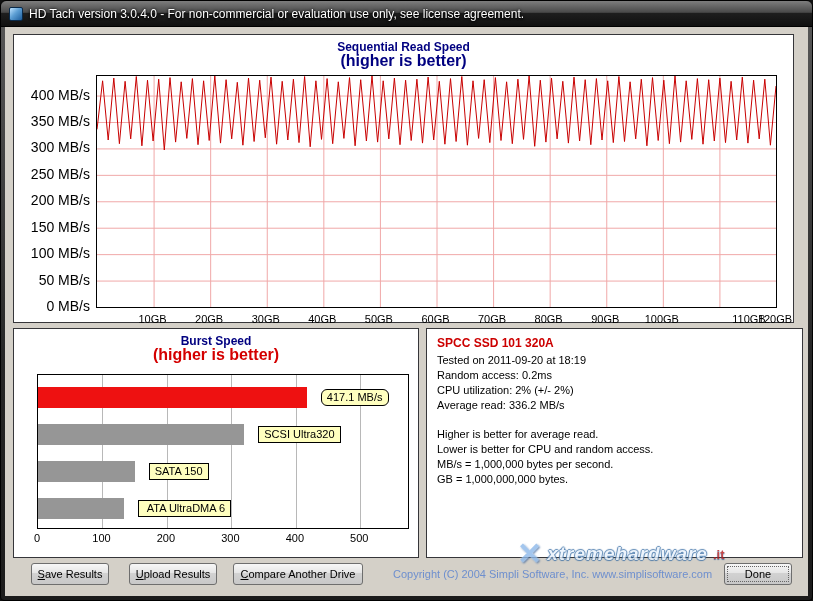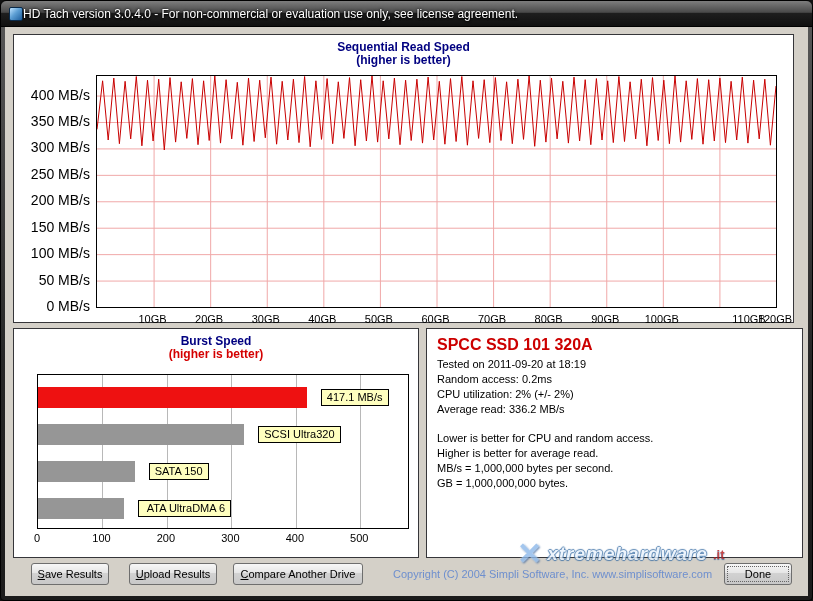--- a/index.html
+++ b/index.html
@@ -6,48 +6,48 @@
   *{box-sizing:border-box;}
   .window{
     position:relative;width:813px;height:601px;overflow:hidden;
     font-family:"Liberation Sans",sans-serif;
     background:linear-gradient(#5a5a5a,#262626 60%,#1b1b1b);
     border:1px solid #000;border-radius:6px 6px 4px 4px;
   }
   .titlebar{
     position:absolute;top:0;left:0;right:0;height:26px;
     background:linear-gradient(#7d7d7d 0%,#4a4a4a 45%,#1e1e1e 50%,#101010 100%);
-    display:flex;align-items:center;padding:0 8px;
+    display:flex;align-items:center;padding:0 8px;gap:6px;
     border-radius:6px 6px 0 0;border-bottom:1px solid #000;
   }
   .app-icon{width:14px;height:14px;border:1px solid #0a2a4a;border-radius:2px;
     background:linear-gradient(135deg,#bfe3ff 0%,#5d9fd4 45%,#1d5e9e 100%);flex:0 0 auto;}
   .title-text{color:#fff;font-size:12px;white-space:nowrap;text-shadow:0 1px 2px #000,0 0 3px #000;}
   .client{position:absolute;left:4px;right:4px;top:26px;bottom:4px;background:#d4d0c8;}
   .panel{position:absolute;background:#fff;border:1px solid #36363a;}
   .seq-panel{left:8px;top:7px;width:781px;height:289px;}
   .chart-title{color:#000080;font-weight:bold;font-size:12px;text-align:center;margin-top:6px;line-height:13px;}
-  .chart-subtitle{color:#000080;font-weight:bold;font-size:12px;text-align:center;line-height:13px;}
+  .chart-subtitle{color:#000080;font-weight:bold;font-size:16px;text-align:center;line-height:13px;}
   .chart-subtitle.red{color:#d40000;}
   .seq-ylabels{position:absolute;left:0;top:40px;width:76px;height:233px;}
   .seq-ylabel{position:absolute;right:0;transform:translateY(-50%);font-size:14px;color:#000;white-space:nowrap;}
   .seq-plot{position:absolute;left:82px;top:40px;width:681px;height:233px;border:1px solid #000;background:#fff;}
   .seq-plot svg{display:block;width:100%;height:100%;}
   .seq-xlabels{position:absolute;left:82px;top:278px;width:681px;height:14px;}
   .seq-xlabel{position:absolute;width:48px;text-align:center;font-size:11px;color:#000;}
   .burst-panel{left:8px;top:301px;width:406px;height:230px;}
   .burst-plot{position:absolute;left:23px;top:45px;width:372px;height:155px;border:1px solid #000;background:#fff;overflow:hidden;}
   .burst-vgrid{position:absolute;top:0;bottom:0;width:1px;background:#b8b8b8;}
   .burst-bar{position:absolute;left:0;height:21px;}
   .bar-label{position:absolute;height:17px;line-height:15px;background:#ffffbf;border:1px solid #000;
     font-size:11px;padding:0 5px;white-space:nowrap;color:#000;}
   .burst-xlabels{position:absolute;left:23px;top:203px;width:372px;height:14px;}
   .burst-xlabel{position:absolute;width:40px;text-align:center;font-size:11px;color:#000;}
   .info-panel{left:421px;top:301px;width:377px;height:230px;padding:7px 10px;}
-  .drive-name{color:#cc0000;font-weight:bold;font-size:16px;margin-bottom:3px;}
+  .drive-name{color:#cc0000;font-weight:bold;font-size:12px;margin-bottom:3px;}
   .info-line{font-size:11px;line-height:15px;color:#000;}
   .info-notes{margin-top:14px;}
   .btn{
     position:absolute;top:536px;height:22px;font-family:"Liberation Sans",sans-serif;
     font-size:11px;color:#000;border:1px solid #6e6e6e;border-radius:3px;
     background:linear-gradient(#f7f7f7,#e5e5e5 45%,#d2d2d2 46%,#c8c8c8);
     display:flex;align-items:center;justify-content:center;padding:0;cursor:default;
   }
   .btn-save{left:26px;width:78px;}
   .btn-upload{left:124px;width:88px;}
@@ -131,21 +131,21 @@
     <div class="panel burst-panel">
       <div class="chart-title">Burst Speed</div>
       <div class="chart-subtitle red">(higher is better)</div>
       <div class="burst-plot" id="burst-plot">
           <div class="burst-vgrid" style="left: 64.4599px;"></div>
           <div class="burst-vgrid" style="left: 128.92px;"></div>
           <div class="burst-vgrid" style="left: 193.38px;"></div>
           <div class="burst-vgrid" style="left: 257.84px;"></div>
           <div class="burst-vgrid" style="left: 322.3px;"></div>
           <div class="burst-bar" style="top: 12px; width: 268.862px; background: rgb(238, 17, 17);"></div>
-          <div class="bar-label" style="top: 14px; left: 282.862px;">417.1 MB/s</div>
+          <div class="bar-label" style="top: 14px; left: 282.862px; border-radius: 6px;">417.1 MB/s</div>
           <div class="burst-bar" style="top: 49px; width: 206.272px; background: rgb(150, 150, 150);"></div>
           <div class="bar-label" style="top: 51px; left: 220.272px;">SCSI Ultra320</div>
           <div class="burst-bar" style="top: 86px; width: 96.6899px; background: rgb(150, 150, 150);"></div>
           <div class="bar-label" style="top: 88px; left: 110.69px;">SATA 150</div>
           <div class="burst-bar" style="top: 123px; width: 85.7317px; background: rgb(150, 150, 150);"></div>
           <div class="bar-label" style="top: 125px; left: 99.7317px; padding-left: 8px;">ATA UltraDMA 6</div>
         </div>
       <div class="burst-xlabels" id="burst-xlabels">
           <div class="burst-xlabel" style="left: -20px;">0</div>
           <div class="burst-xlabel" style="left: 44.4599px;">100</div>
@@ -158,22 +158,22 @@
 
     <div class="panel info-panel">
       <div class="drive-name">SPCC SSD 101 320A</div>
       <div id="info-lines">
           <div class="info-line">Tested on 2011-09-20 at 18:19</div>
           <div class="info-line">Random access: 0.2ms</div>
           <div class="info-line">CPU utilization: 2% (+/- 2%)</div>
           <div class="info-line">Average read: 336.2 MB/s</div>
         </div>
       <div id="info-notes" class="info-notes">
+          <div class="info-line">Higher is better for average read.</div>
           <div class="info-line">Lower is better for CPU and random access.</div>
-          <div class="info-line">Higher is better for average read.</div>
           <div class="info-line">MB/s = 1,000,000 bytes per second.</div>
           <div class="info-line">GB = 1,000,000,000 bytes.</div>
         </div>
     </div>
 
     <button class="btn btn-save">
       <span class="accel">S</span>
         <span>ave Results</span>
     </button>
     <button class="btn btn-upload">

